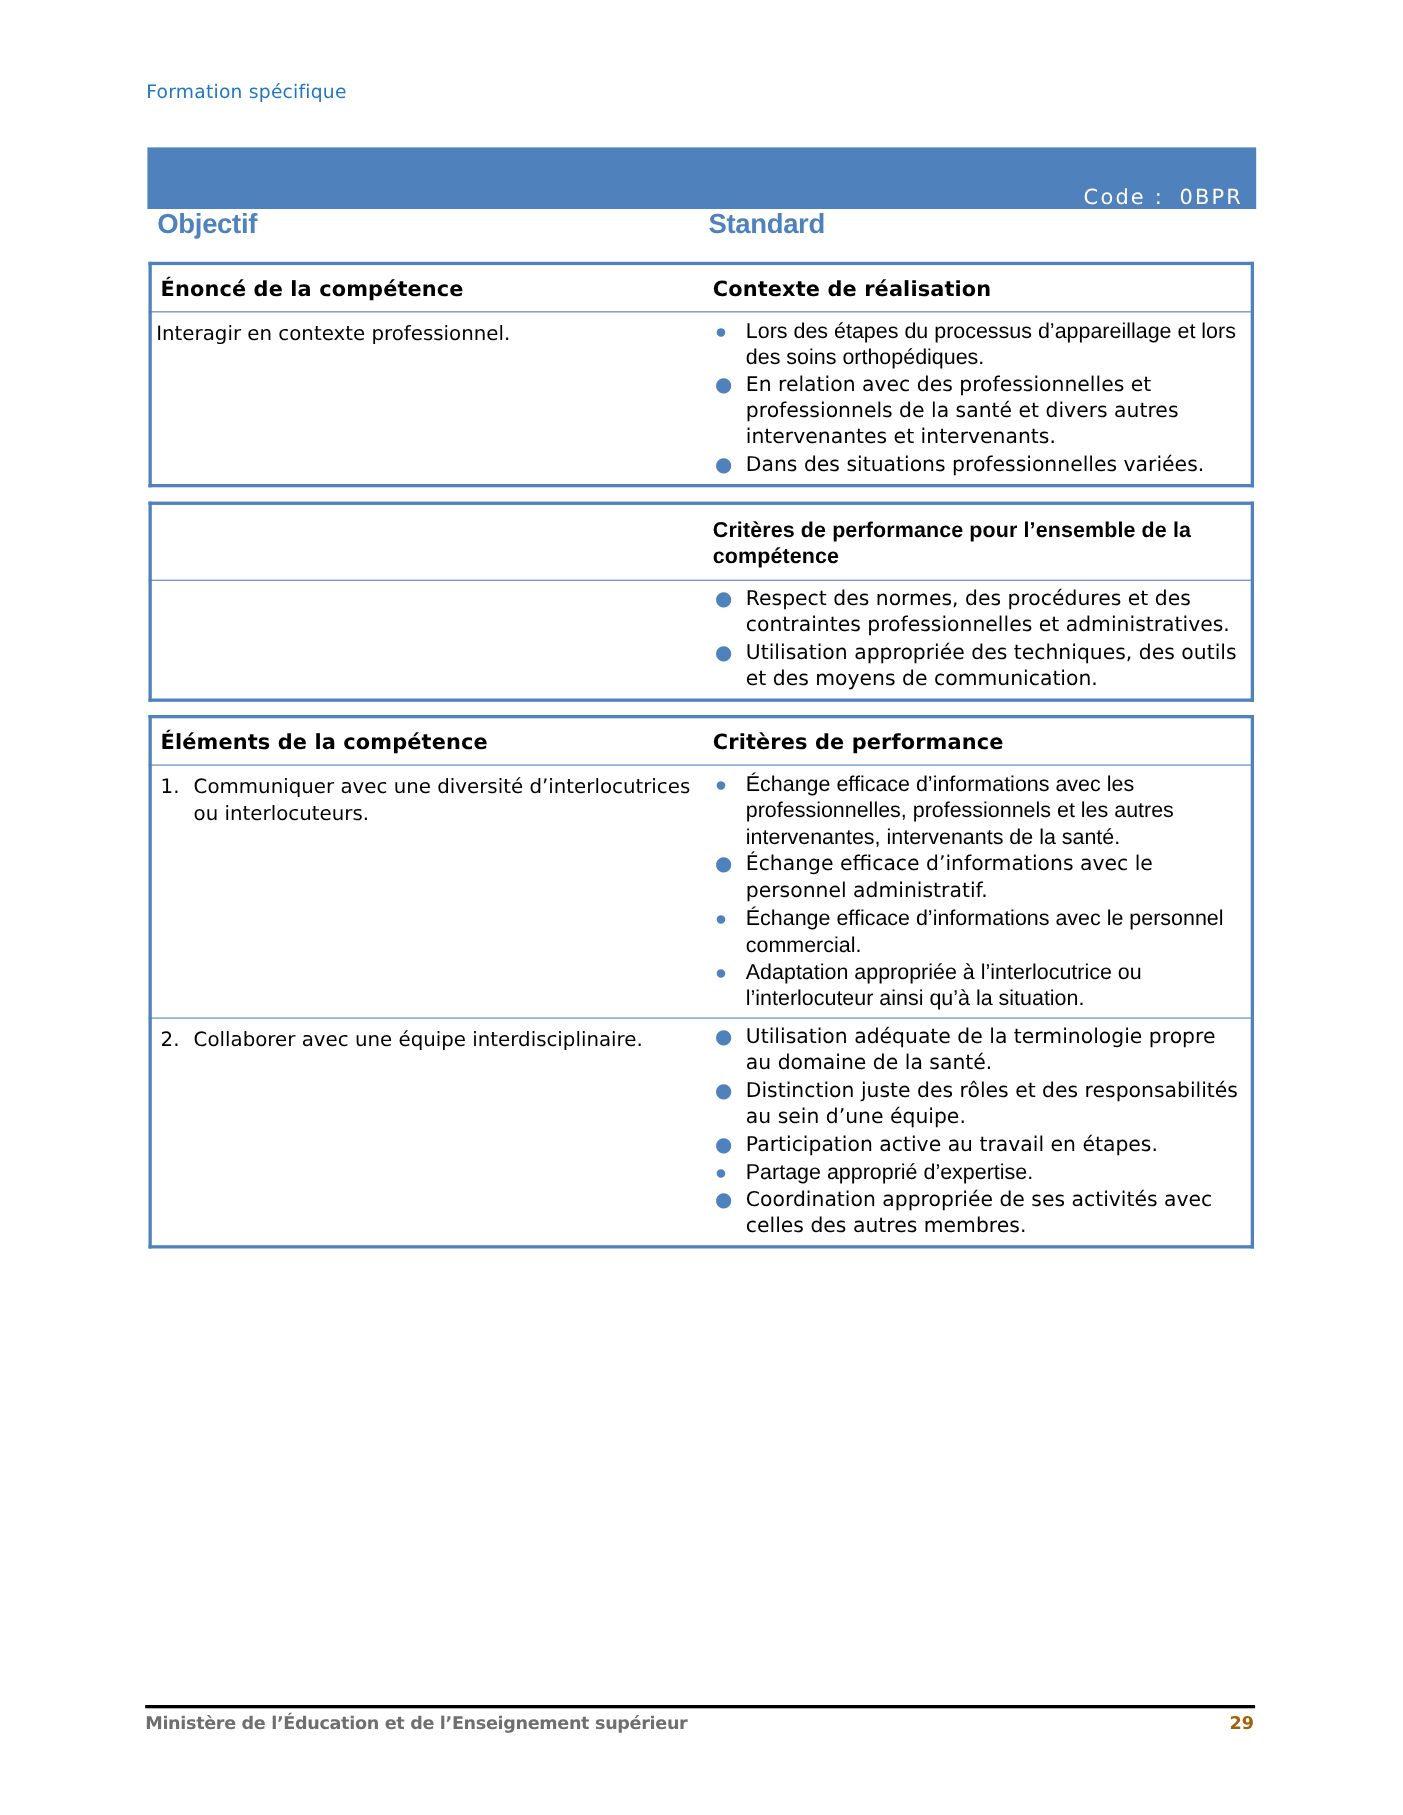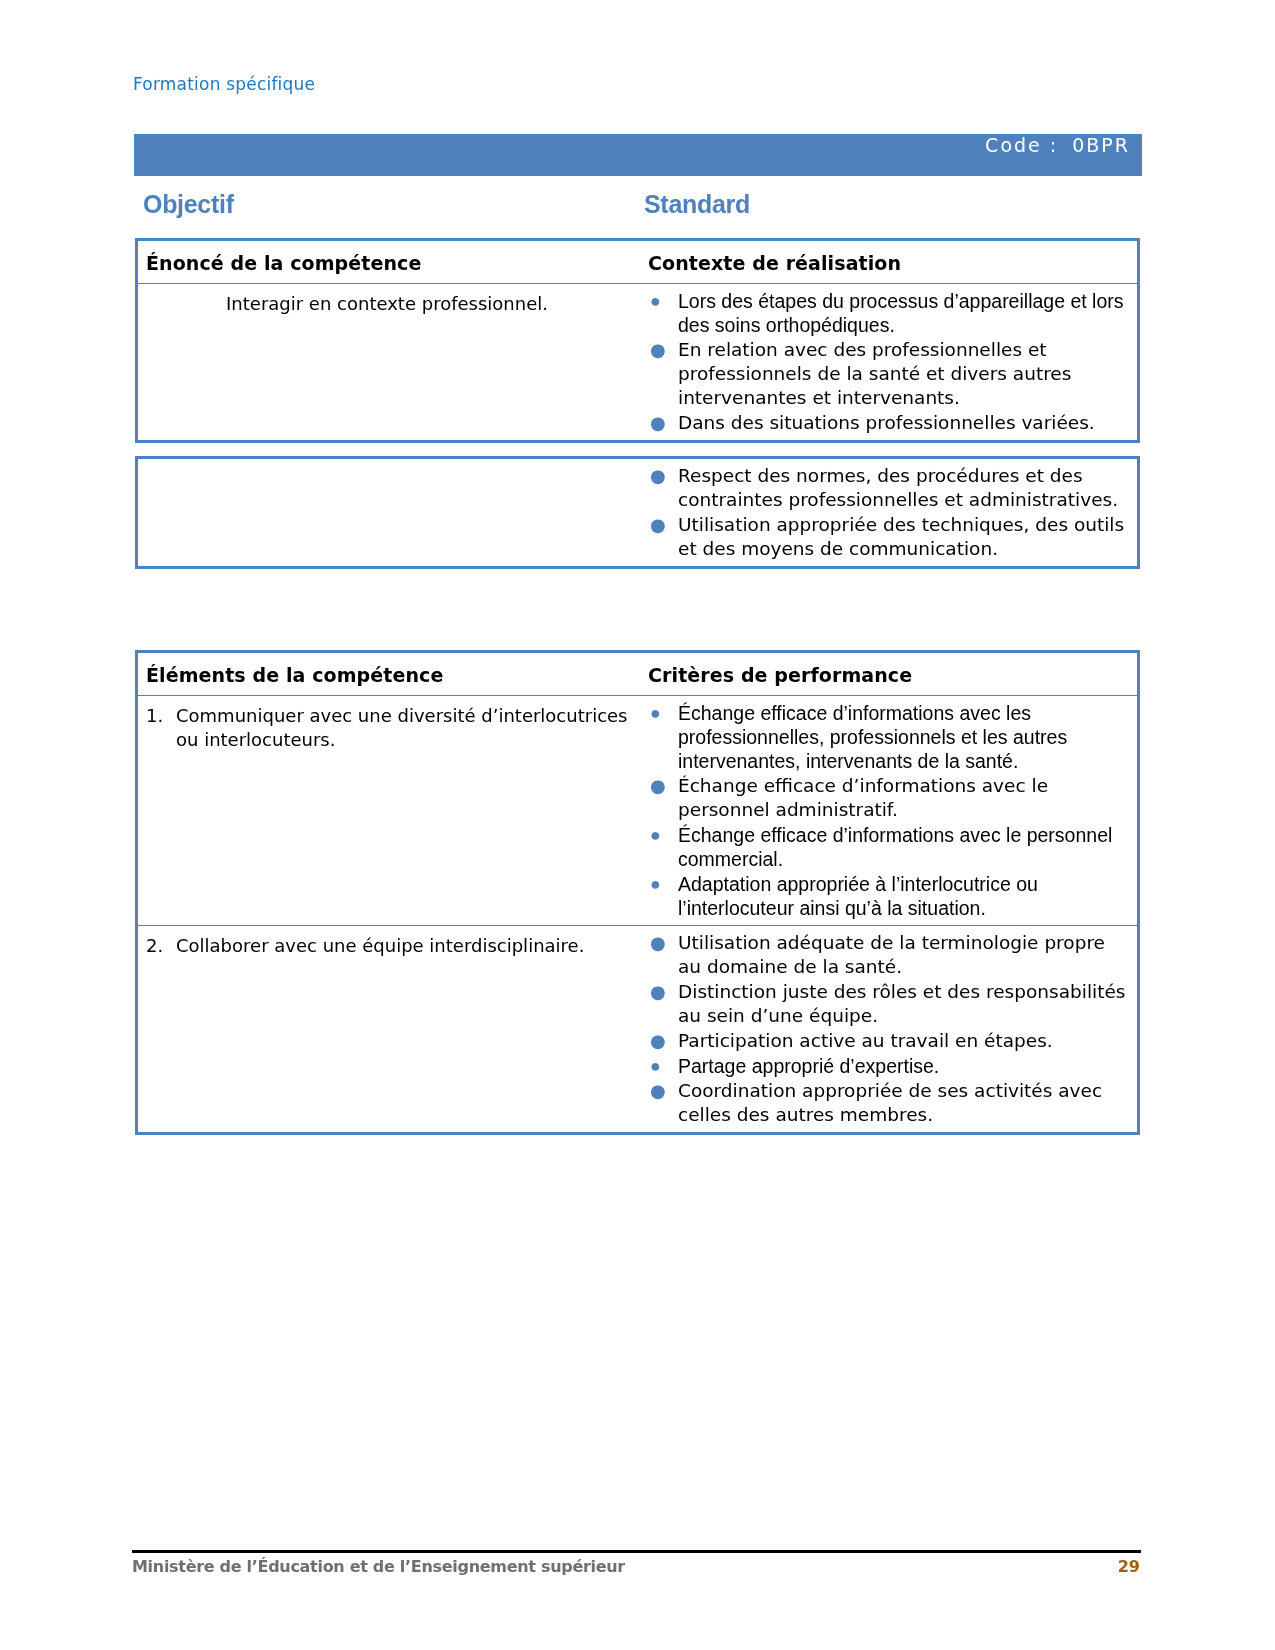--- a/index.html
+++ b/index.html
@@ -1,36 +1,36 @@
 <!DOCTYPE html>
 <html><head>
 <meta charset="utf-8">
 <style>
   html, body { margin:0; padding:0; background:#ffffff; }
   body { width:1275px; height:1650px; position:relative; overflow:hidden;
          font-family:"DejaVu Sans", sans-serif; color:#000; }
   .running-head { position:absolute; left:133px; top:74px; font-size:17px; color:#1f78c1; letter-spacing:0.2px; }
-  .code-bar { position:absolute; left:134px; top:134px; width:1008px; height:42px; background:#4f81bd;
+  .code-bar { position:absolute; left:134px; top:134px; width:1008px; height:56px; background:#4f81bd;
               color:#fff; font-size:19px; letter-spacing:2px; box-sizing:border-box; padding-right:12px;
-              display:flex; align-items:flex-start; justify-content:flex-end; }
+              display:flex; align-items:flex-end; justify-content:flex-end; }
   .code-bar .sep { display:inline-block; width:14px; }
   .col-title { position:absolute; top:190px; font-family:"Liberation Sans", sans-serif; font-weight:bold;
                font-size:25px; color:#4f81bd; letter-spacing:-0.3px; }
   .col-title.left { left:143px;text-align:center; }
   .col-title.right { left:644px; }
   table.comp { position:absolute; left:135px; width:1005px; border-collapse:collapse;
                border:3px solid #4f81bd; table-layout:fixed; }
   table.comp td { vertical-align:top; padding:0; }
   table.comp td.lcol { width:502px; }
   table.comp tr.head td { border-bottom:1.5px solid #4f81bd; }
   table.comp tr.sep td { border-top:1.5px solid #4f81bd; }
   .th { font-weight:bold; font-size:19px; padding:11px 8px 9px 8px; letter-spacing:0.1px; }
   .th.right { padding-left:8px; }
   .th.arial { font-family:"Liberation Sans", sans-serif; font-size:19.5px; line-height:24px; padding-top:11px; padding-bottom:9px; }
-  .cell-text { font-size:18px; padding:8px 8px 8px 4px; line-height:24px;text-align:center; }
+  .cell-text { font-size:18px; padding:8px 8px 8px 4px; line-height:24px; }
   ul.bl { list-style:none; margin:0; padding:5px 8px 4px 8px; }
   ul.bl li { position:relative; padding-left:30px; font-size:18.5px; line-height:24px; margin-bottom:1px; }
   ul.bl li .bullet { position:absolute; left:2px; top:0; color:#4f81bd; font-size:18px; }
   ul.bl li.arial { font-family:"Liberation Sans", sans-serif; font-size:19.5px; }
   ol.el { list-style:none; margin:0; padding:8px 8px; }
   ol.el li { position:relative; padding-left:30px; font-size:18px; line-height:24px; }
   ol.el li .num { position:absolute; left:0; top:0; }
   .footer-rule { position:absolute; left:132px; top:1550px; width:1009px; height:3px; background:#000; }
   .footer-left { position:absolute; left:132px; top:1557px; font-size:16px; font-weight:bold; color:#6f6f6f; letter-spacing:-0.3px; }
   .footer-right { position:absolute; left:1100px; width:40px; top:1557px; font-size:16px; font-weight:bold; color:#a16207; text-align:right; }
@@ -69,20 +69,26 @@
         <li><span class="bullet">●</span><span>En relation avec des professionnelles et professionnels de la santé et divers autres intervenantes et intervenants.</span></li>
         <li><span class="bullet">●</span><span>Dans des situations professionnelles variées.</span></li>
       </ul>
     </td>
   </tr>
 </tbody>
   </table>
 
 <table class="comp" style="top:456px;">
   <tbody>
+      <tr class="head">
+    <td class="lcol"></td>
+    <td>
+          <div class="th arial">Critères de performance pour l’ensemble de la compétence</div>
+        </td>
+  </tr>
   <tr>
     <td class="lcol"></td>
     <td>
       <ul class="bl">
         <li><span class="bullet">●</span><span>Respect des normes, des procédures et des contraintes professionnelles et administratives.</span></li>
         <li><span class="bullet">●</span><span>Utilisation appropriée des techniques, des outils et des moyens de communication.</span></li>
       </ul>
     </td>
   </tr>
 </tbody>

